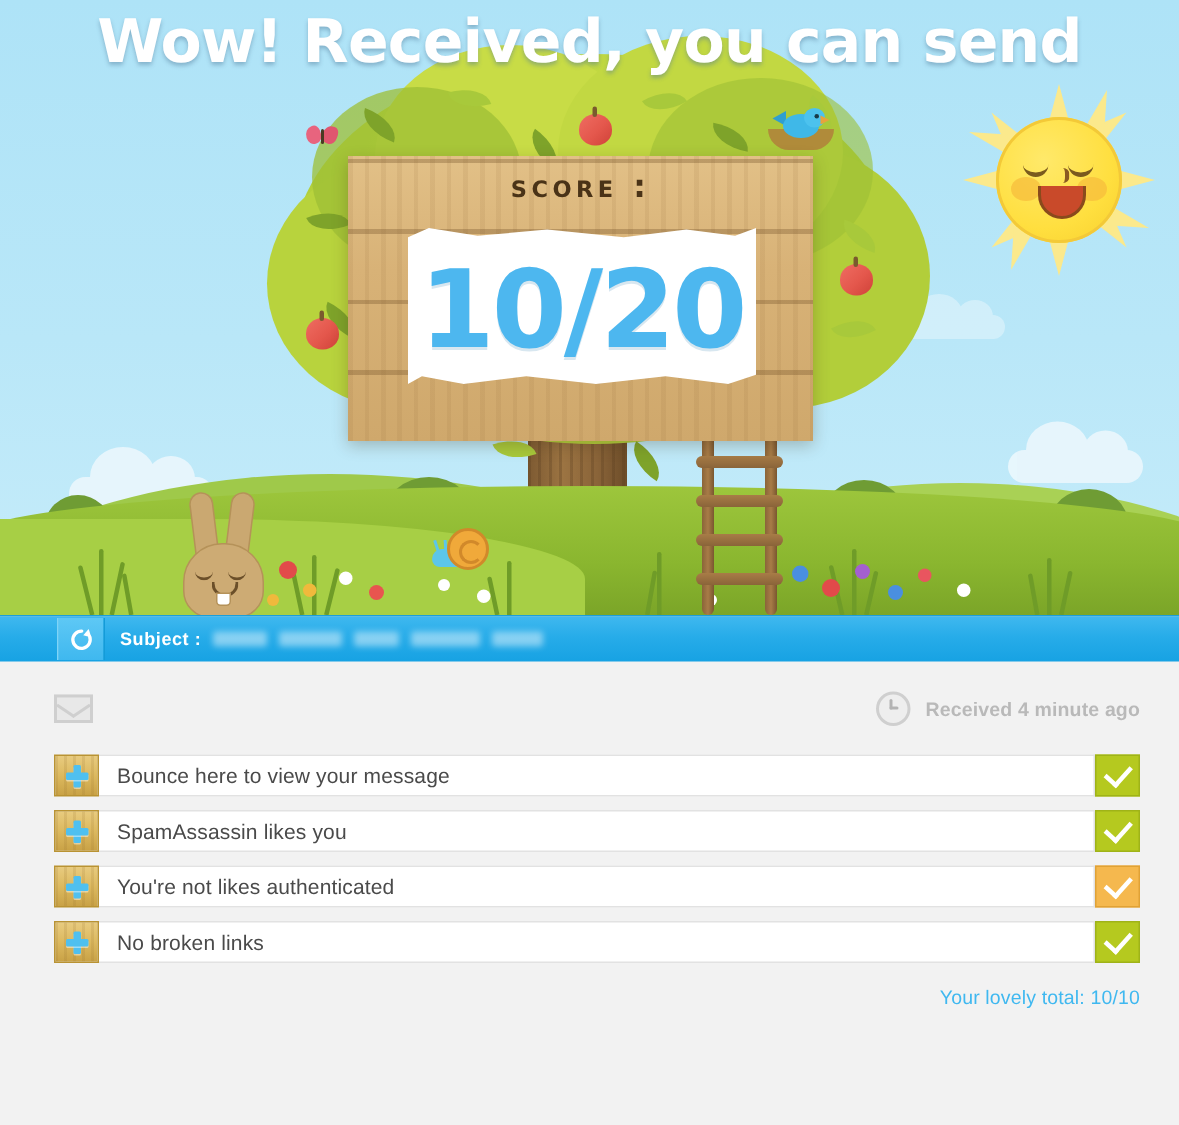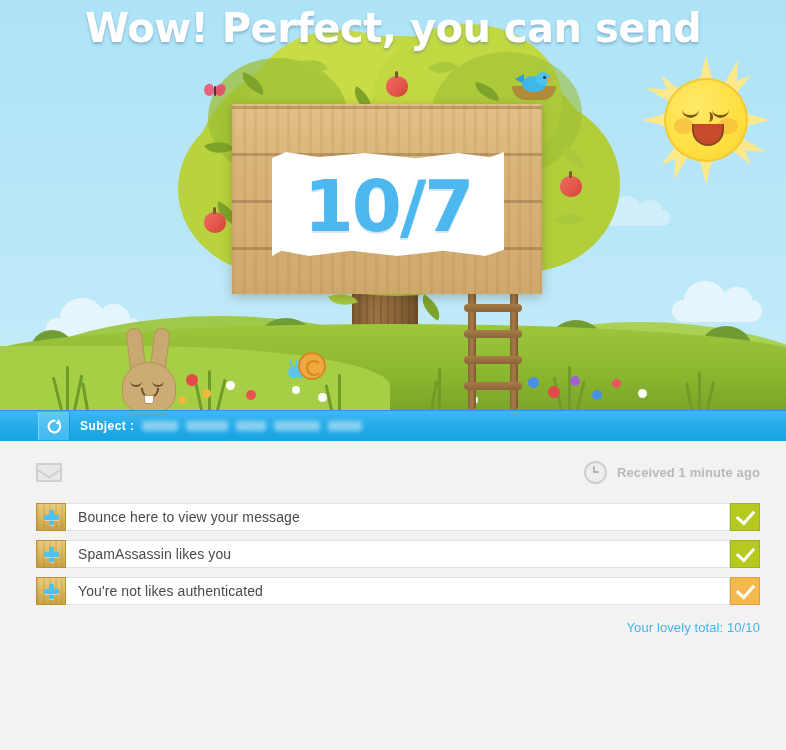--- a/index.html
+++ b/index.html
@@ -804,25 +804,26 @@
     <div class="platform"></div>
     <div class="rail l"></div>
     <div class="rail r"></div>
     <div class="rung" style="top:14px;"></div>
     <div class="rung" style="top:40px;"></div>
     <div class="rung" style="top:66px;"></div>
     <div class="rung" style="top:92px;"></div>
   </div>
 
   <div class="board">
+    <div class="board-score-label">Score :</div>
     <div class="paper"></div>
-    <div class="score-value">10/7</div>
-  </div>
-
-  <div class="headline">Wow! Perfect, you can send</div>
+    <div class="score-value">10/20</div>
+  </div>
+
+  <div class="headline">Wow! Received, you can send</div>
 </div>
 
 <div class="subject-bar">
   <div class="refresh-btn">
     <svg width="17" height="17" viewBox="0 0 20 20">
       <path d="M10 3.2 A6.8 6.8 0 1 0 16.2 7.6" fill="none" stroke="#ffffff" stroke-width="2.6" stroke-linecap="round"></path>
       <polygon points="15.4,1.6 17.6,8.2 11.2,6.4" fill="#ffffff"></polygon>
     </svg>
   </div>
   <div class="subject-label">Subject :</div>
@@ -834,21 +835,21 @@
     <i style="width:34px"></i>
   </div>
 </div>
 
 <div class="meta-row">
   <div class="meta-left">
     <span class="env-icon"></span>
   </div>
   <div class="meta-right">
     <span class="clock-icon"></span>
-    <span>Received 1 minute ago</span>
+    <span>Received 4 minute ago</span>
   </div>
 </div>
 
 <div class="check-list">
 
   <div class="check-row">
     <div class="plus-box">
       <span class="plus-glyph"></span>
     </div>
     <div class="row-label">Bounce here to view your message</div>
@@ -872,16 +873,25 @@
       <span class="plus-glyph"></span>
     </div>
     <div class="row-label">You're not likes authenticated</div>
     <div class="status-box warn">
       <span class="tick"></span>
     </div>
   </div>
 
 
 
+  <div class="check-row">
+    <div class="plus-box">
+      <span class="plus-glyph"></span>
+    </div>
+    <div class="row-label">No broken links</div>
+    <div class="status-box ok">
+      <span class="tick"></span>
+    </div>
+  </div>
 
 </div>
 
 <div class="footer-total">Your lovely total: 10/10</div>
 
 </body></html>

